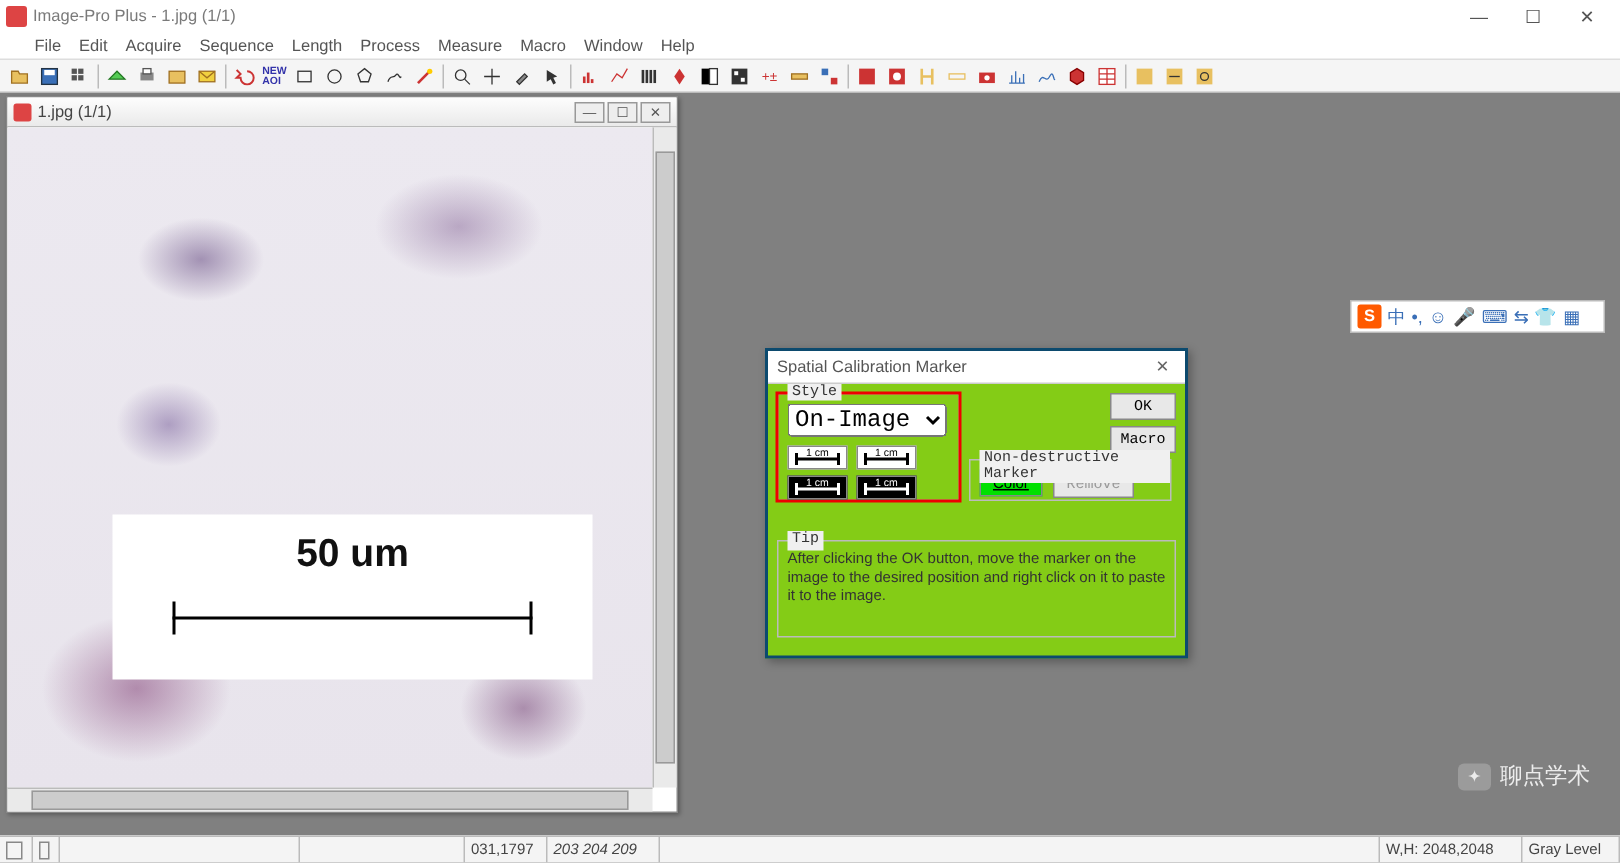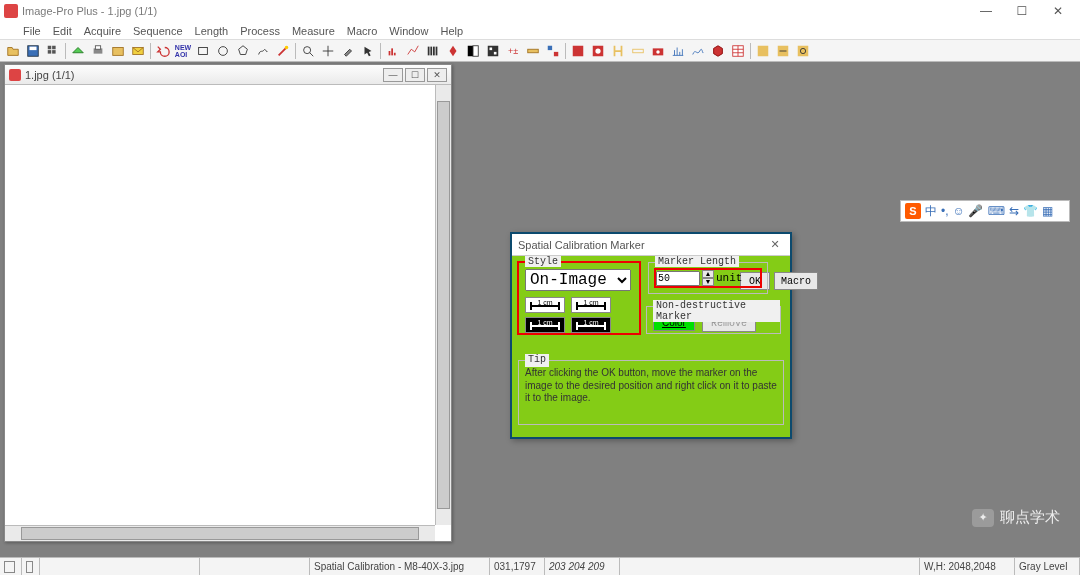--- a/index.html
+++ b/index.html
@@ -67,21 +67,21 @@
 .spin { width: 12px; display: flex; flex-direction: column; }
 .spin b { height: 8px; border: 1px solid #888; background: #e8e8e8; font-size: 7px; line-height: 6px; text-align: center; }
 
 .ndm-group { width: 120px; }
 .dbtn { height: 18px; border: 1px solid #888; background: #e8e8e8; font-size: 10px; font-family: "Courier New", monospace; padding: 0 8px; display: inline-flex; align-items: center; justify-content: center; }
 .dbtn.green { background: #00e000; }
 .dbtn.dis { color: #999; }
 
 .tip-group { font-family: "Courier New", monospace; font-size: 10px; color: #333; line-height: 1.25; }
 
-.rbtncol { position: absolute; right: 6px; top: 16px; width: 44px; display: flex; flex-direction: row; gap: 4px; }
+.rbtncol { position: absolute; right: 6px; top: 6px; width: 44px; display: flex; flex-direction: column; gap: 4px; }
 .rbtncol .dbtn { width: 44px; }
 
 .ime { position: absolute; right: 10px; top: 138px; width: 170px; height: 22px; background: #fff; border: 1px solid #bbb; display: flex; align-items: center; gap: 4px; padding: 0 4px; font-size: 11px; }
 .ime .s { width: 16px; height: 16px; background: #ff5a00; color: #fff; display: flex; align-items: center; justify-content: center; font-weight: bold; border-radius: 2px; font-size: 11px; }
 .ime span.i { color: #3a6fb7; font-size: 12px; }
 
 .watermark { position: absolute; right: 20px; bottom: 30px; display: flex; align-items: center; gap: 6px; color: #fff; opacity: .85; font-size: 15px; }
 .watermark .bubble { width: 22px; height: 18px; background: rgba(255,255,255,.25); border-radius: 4px; display: flex; align-items: center; justify-content: center; font-size: 11px; color: #fff; }
 
 .statusbar { position: absolute; left: 0; right: 0; bottom: 0; height: 18px; background: #f4f4f4; border-top: 1px solid #bbb; display: flex; align-items: center; font-size: 10px; color: #444; font-family: "Courier New", monospace; }
@@ -334,20 +334,29 @@
 <div class="workspace">
 
   <div class="imgwin">
     <div class="iwt">
       <div class="icon"></div>
       <span>1.jpg (1/1)</span>
       <div class="spacer"></div>
       <div class="iwb">—</div>
       <div class="iwb">☐</div>
       <div class="iwb">✕</div>
+    </div>
+    <div class="canvas">
+      <div class="microscopy"></div>
+      <div class="scalebar">
+        <div class="lbl">50 um</div>
+        <div class="line"></div>
+        <div class="tick l"></div>
+        <div class="tick r"></div>
+      </div>
     </div>
     <div class="hscroll">
         <div class="th"></div>
       </div>
     <div class="vscroll">
         <div class="th"></div>
       </div>
   </div>
 
   <div class="dialog">
@@ -380,31 +389,20 @@
               <span class="t">1 cm</span>
               <span class="bar"></span>
             </div>
           <div class="swatch dark">
               <span class="t">1 cm</span>
               <span class="bar"></span>
             </div>
         </div>
       </div>
 
-      <div class="group marker-group" style="position:absolute; left:134px; top:6px; height:32px;">
-        <div class="gl">Marker Length</div>
-        <div class="row redbox" style="padding:1px;">
-          <input value="50" style="">
-          <div class="spin">
-              <b>▲</b>
-              <b>▼</b>
-            </div>
-          <span style="font-family:'Courier New';">unit</span>
-        </div>
-      </div>
 
       <div class="group ndm-group" style="position:absolute; left:134px; top:50px; height:28px; width:135px;">
         <div class="gl">Non-destructive Marker</div>
         <div class="dbtn green">
             <u>Color</u>
           </div>
         <div class="dbtn dis" style="margin-left:4px;">Remove</div>
       </div>
 
       <div class="group tip-group" style="clear:both; margin-top:20px;">
@@ -434,19 +432,18 @@
 
 <div class="statusbar">
   <div class="cell" style="width:22px;">
       <div class="sicon"></div>
     </div>
   <div class="cell" style="width:18px;">
       <div class="sicon"></div>
     </div>
   <div class="cell" style="width:160px;"></div>
   <div class="cell" style="width:110px;"></div>
-  <div class="cell" style="width:180px;">Spatial Calibration - M8-40X-3.jpg</div>
   <div class="cell" style="width:55px;">031,1797</div>
   <div class="cell" style="width:75px;font-style:italic;">203 204 209</div>
   <div class="cell" style="flex:1;"></div>
   <div class="cell" style="width:95px;">W,H: 2048,2048</div>
   <div class="cell" style="width:65px;">Gray Level</div>
 </div>
 
 </body></html>

